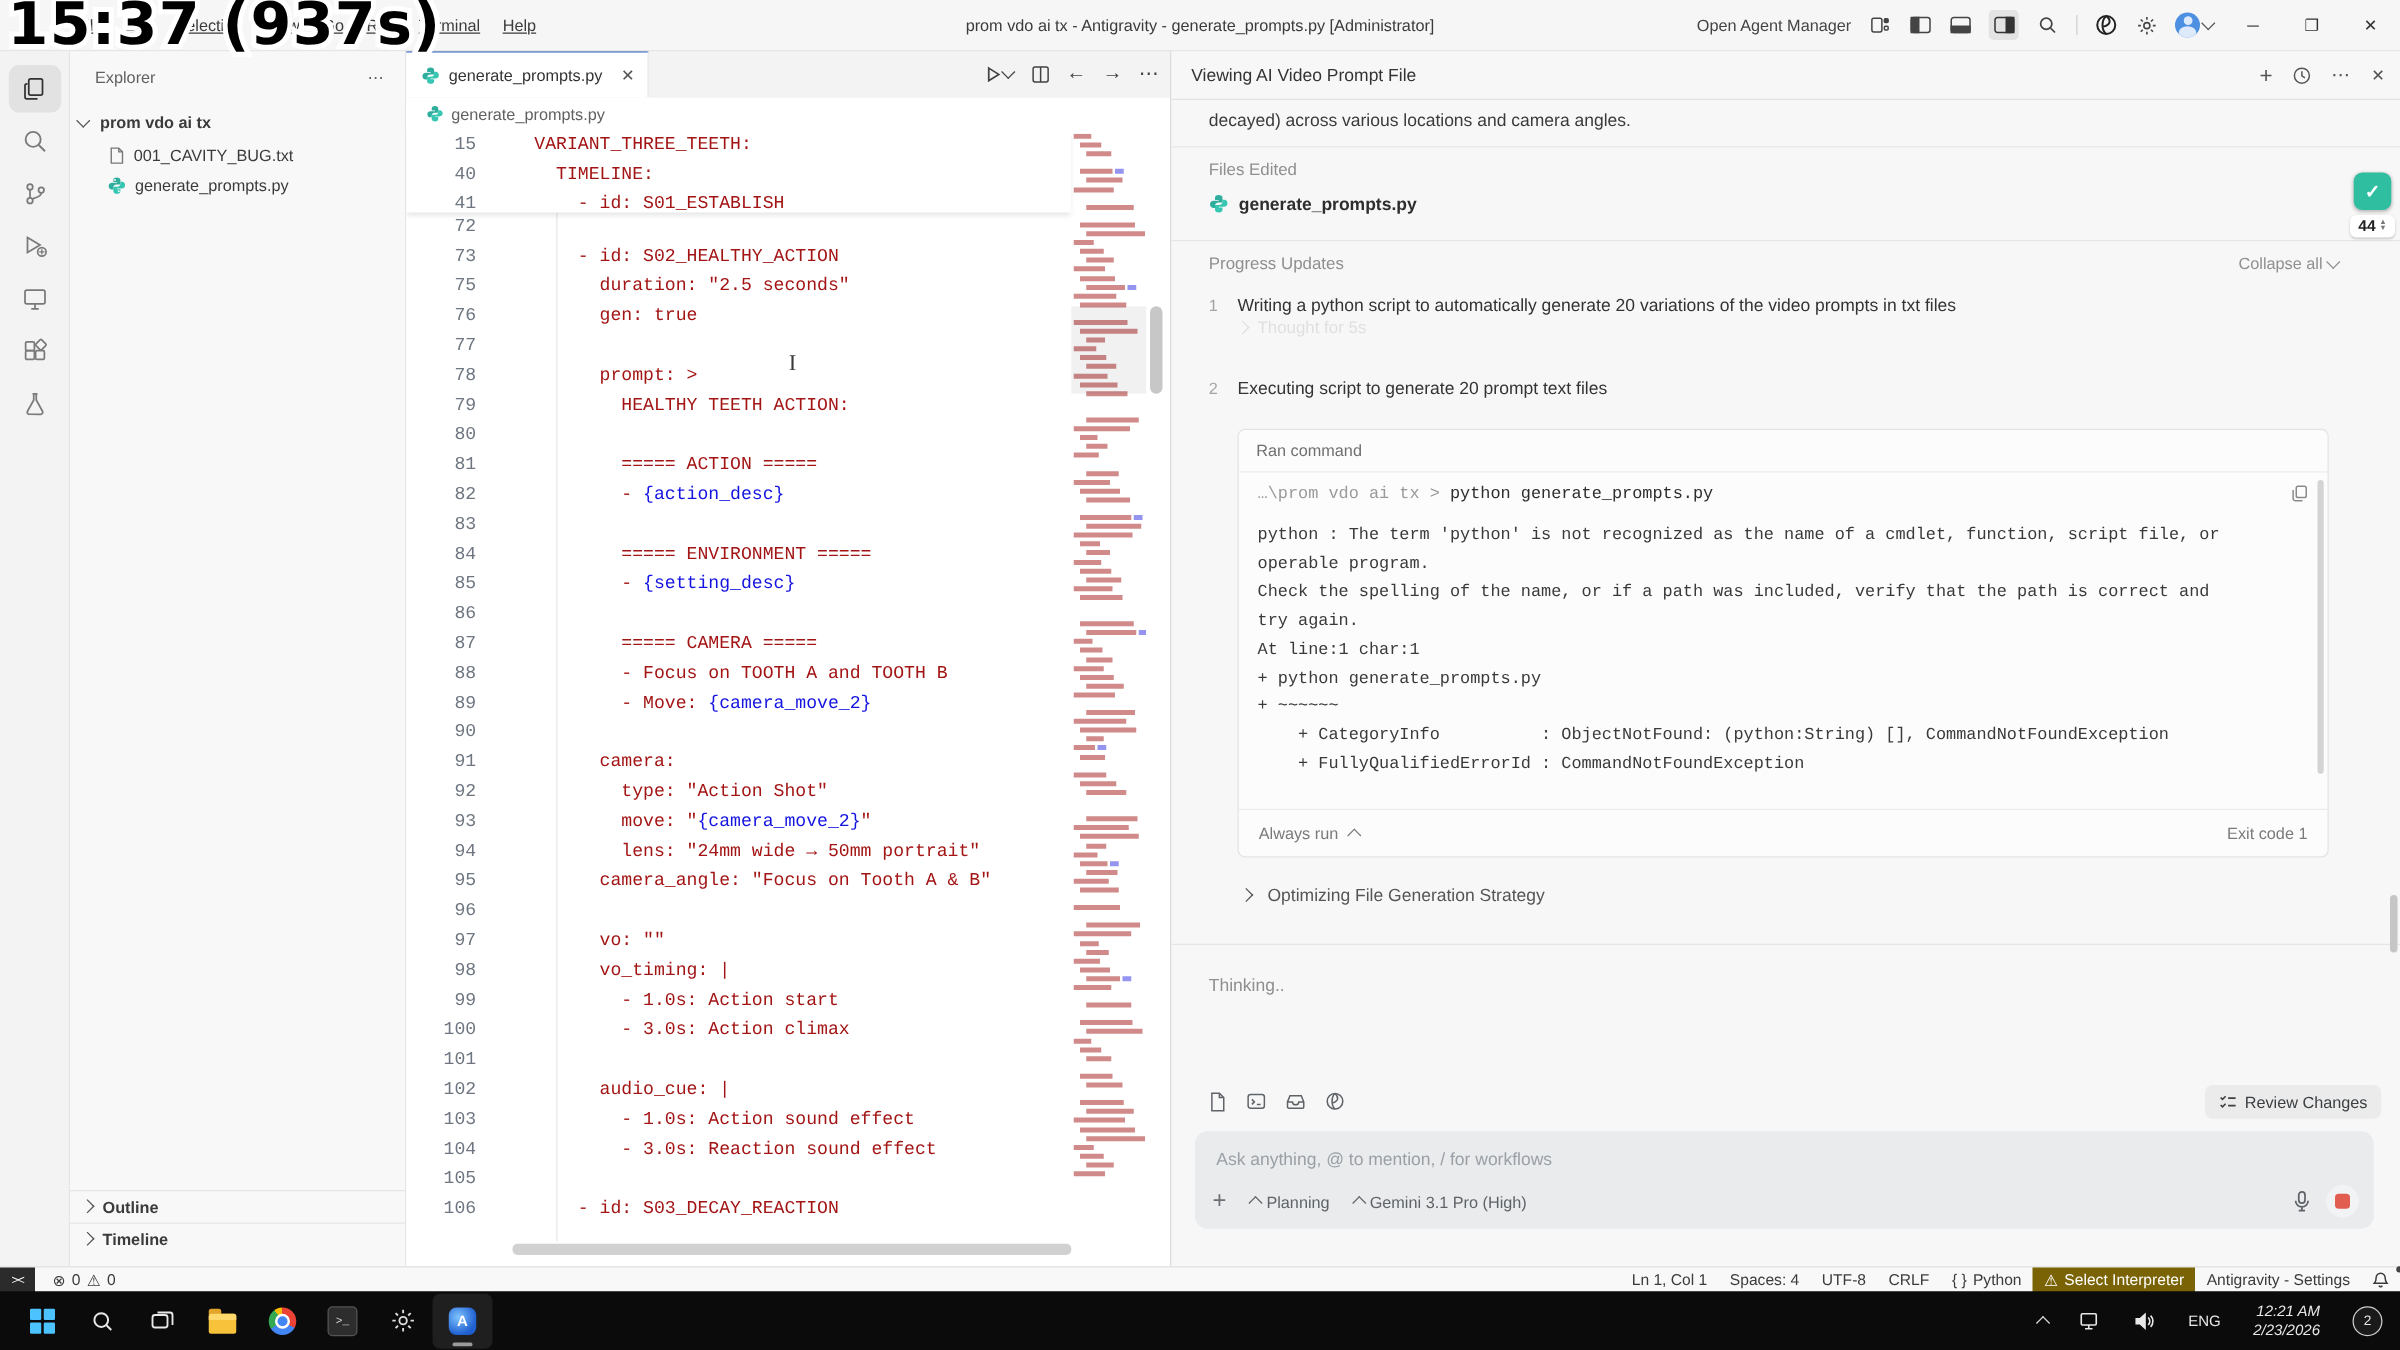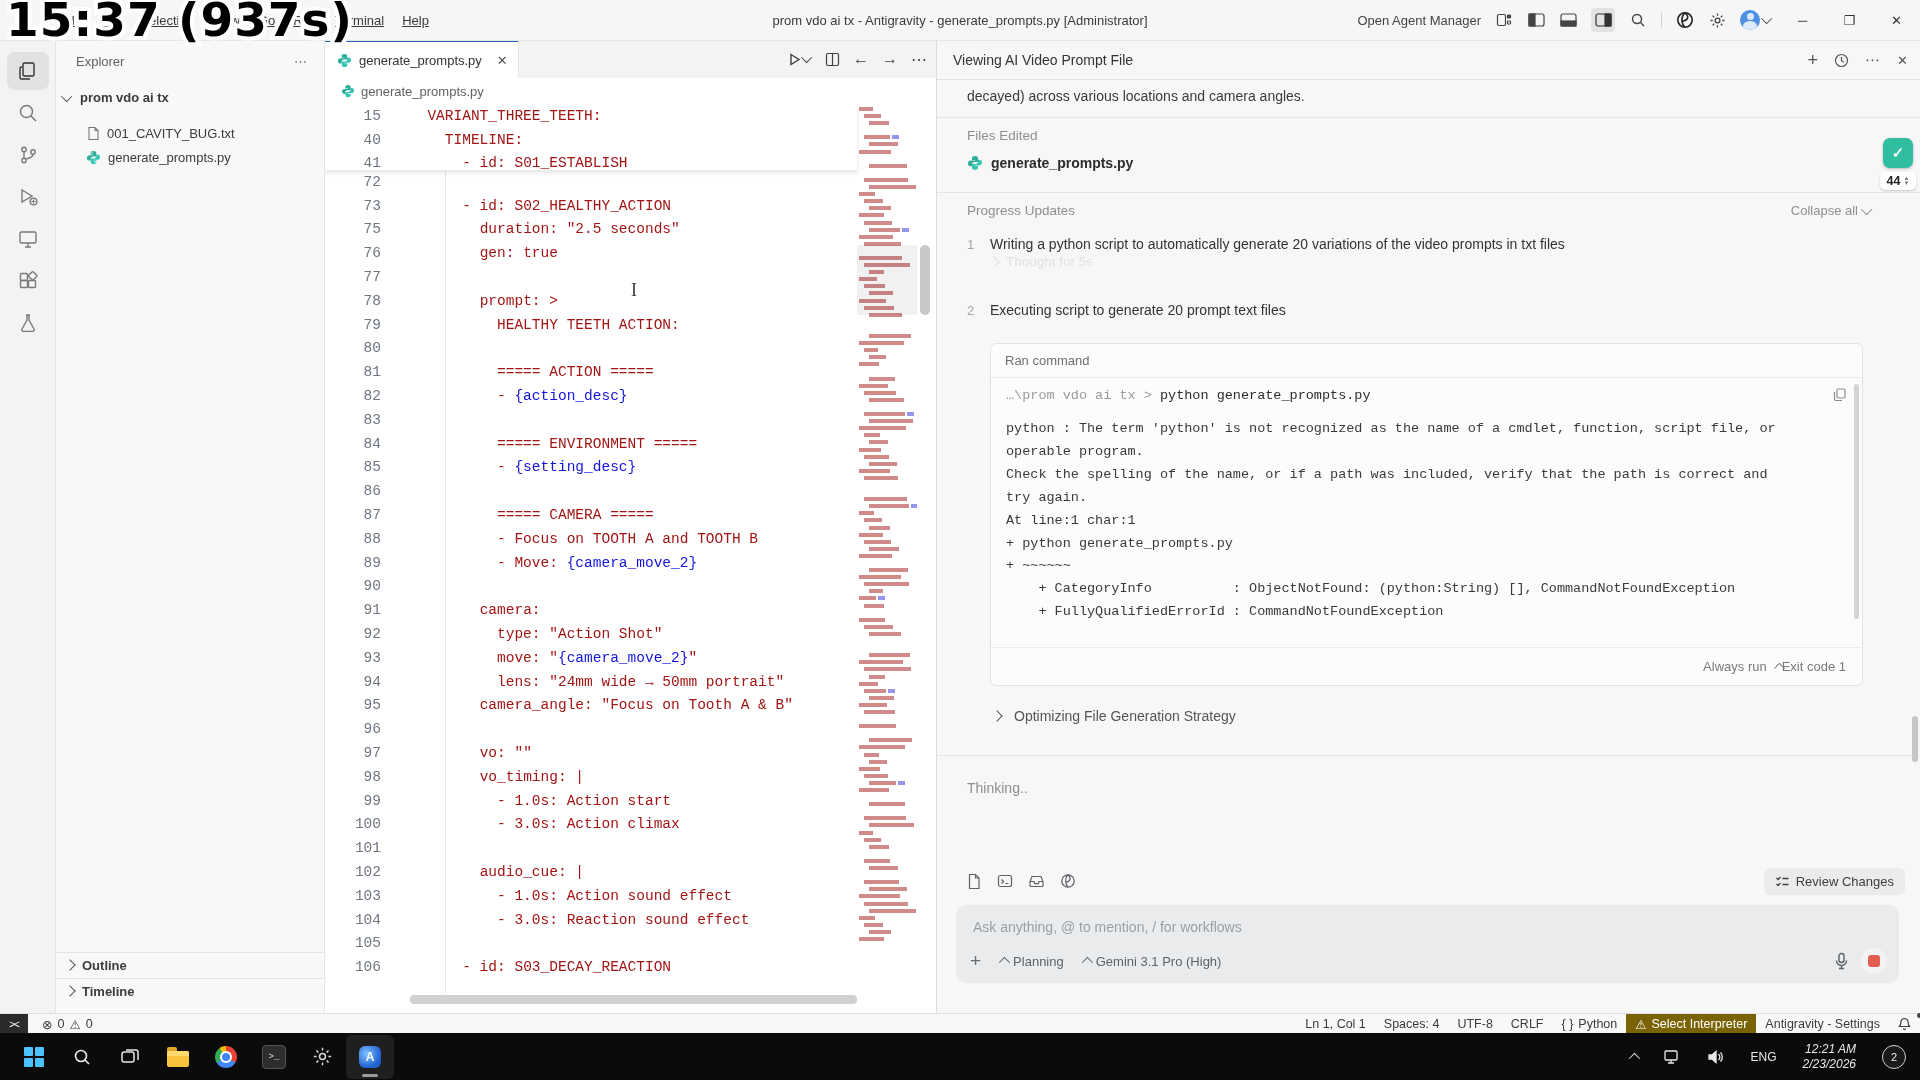--- a/index.html
+++ b/index.html
@@ -31,21 +31,21 @@
 
   
   .activitybar{width:56px;background:#f3f3f3;border-right:1px solid #e5e5e5;box-sizing:border-box;padding-top:8px;}
   .ab-icon{width:42px;height:38px;margin:4px auto;display:flex;align-items:center;justify-content:center;border-radius:8px;color:#7a7a7a;}
   .ab-icon.active{background:#e2e2e2;color:#333;}
 
   
   .sidebar{width:269px;background:#f8f8f8;border-right:1px solid #e5e5e5;box-sizing:border-box;position:relative;font-size:13px;}
   .s-header{position:absolute;top:14px;left:20px;right:16px;display:flex;justify-content:space-between;color:#616161;}
   .s-folder{position:absolute;top:50px;left:8px;display:flex;align-items:center;gap:8px;font-weight:bold;color:#3b3b3b;}
-  .s-file{position:absolute;left:0;width:100%;height:24px;display:flex;align-items:flex-end;gap:7px;padding-left:30px;box-sizing:border-box;color:#3b3b3b;}
+  .s-file{position:absolute;left:0;width:100%;height:24px;display:flex;align-items:flex-start;gap:7px;padding-left:30px;box-sizing:border-box;color:#3b3b3b;}
   .s-sec{position:absolute;left:0;width:100%;height:25px;border-top:1px solid #e5e5e5;display:flex;align-items:center;gap:8px;padding-left:10px;box-sizing:border-box;color:#3b3b3b;font-weight:bold;}
 
   
   .editor{width:611px;position:relative;background:#fff;box-sizing:border-box;}
   .tabbar{position:absolute;top:0;left:0;right:0;height:38px;background:#f3f3f3;border-bottom:1px solid #e6e6e6;display:flex;}
   .tab{height:38px;box-sizing:border-box;background:#fff;border-top:2px solid #2a60b8;border-right:1px solid #e6e6e6;display:flex;align-items:center;gap:7px;padding:0 10px 0 12px;font-size:13px;color:#333;}
   .tab .close{color:#555;font-size:13px;margin-left:8px;}
   .ed-actions{position:absolute;right:8px;top:0;height:38px;display:flex;align-items:center;gap:13px;color:#424242;}
   .breadcrumb{position:absolute;top:38px;left:0;right:0;height:26px;display:flex;align-items:center;gap:6px;padding-left:16px;font-size:13px;color:#616161;background:#fff;}
   .code-region{position:absolute;top:64px;left:0;right:0;bottom:0;overflow:hidden;font-family:"Liberation Mono","DejaVu Sans Mono",monospace;font-size:14.5px;}
@@ -76,21 +76,21 @@
   .p-item{position:absolute;left:30px;right:50px;display:flex;gap:13px;font-size:14px;color:#333;}
   .p-item .num{color:#a4a4a4;font-size:13px;padding-top:1px;width:10px;}
   .ghost{position:absolute;left:53px;top:214px;font-size:13.5px;color:#777;opacity:.18;display:flex;align-items:center;gap:8px;}
 
   .card{position:absolute;left:53px;top:303px;width:873px;height:343px;background:#fcfcfc;border:1px solid #e3e3e3;border-radius:6px;box-sizing:border-box;overflow:hidden;}
   .card-h{height:33px;border-bottom:1px solid #ececec;display:flex;align-items:center;padding-left:14px;font-size:13px;color:#6f6f6f;}
   .cmdline{position:absolute;top:44px;left:15px;right:40px;font-family:"Liberation Mono","DejaVu Sans Mono",monospace;font-size:13.5px;white-space:pre;}
   .cmd-path{color:#9a9a9a;} .cmd-main{color:#2d2d2d;}
   .copy-ic{position:absolute;top:44px;right:16px;color:#8a8a8a;}
   .card-out{position:absolute;top:74px;left:15px;right:26px;font-family:"Liberation Mono","DejaVu Sans Mono",monospace;font-size:13.5px;line-height:22.9px;color:#3a3a3a;white-space:pre;}
-  .card-f{position:absolute;left:0;right:0;bottom:0;height:37px;border-top:1px solid #ececec;display:flex;align-items:center;justify-content:flex-end;padding:0 16px;font-size:13px;color:#7a7a7a;}
+  .card-f{position:absolute;left:0;right:0;bottom:0;height:37px;border-top:1px solid #ececec;display:flex;align-items:center;justify-content:space-between;padding:0 16px;font-size:13px;color:#7a7a7a;}
   .card-scroll{position:absolute;right:3px;top:40px;width:5px;height:235px;background:#d4d4d4;border-radius:3px;}
   .alw{display:flex;align-items:center;gap:7px;}
 
   .optim{position:absolute;left:56px;top:668px;display:flex;align-items:center;gap:13px;font-size:14px;color:#555;}
   .thinking{position:absolute;left:30px;top:740px;font-size:14px;color:#8f8f8f;}
   .p-toolbar{position:absolute;left:29px;right:15px;top:824px;height:34px;display:flex;align-items:center;}
   .p-toolbar .ics{display:flex;gap:15px;color:#5f6368;}
   .review-btn{margin-left:auto;background:#ebebeb;border-radius:6px;padding:6px 11px;font-size:13px;color:#3c4043;display:flex;align-items:center;gap:7px;}
   .inputbox{position:absolute;left:19px;right:21px;top:865px;height:78px;background:#e9ebed;border-radius:10px;box-sizing:border-box;}
   .ib-ph{position:absolute;left:17px;top:14px;font-size:14px;color:#9aa0a6;}

